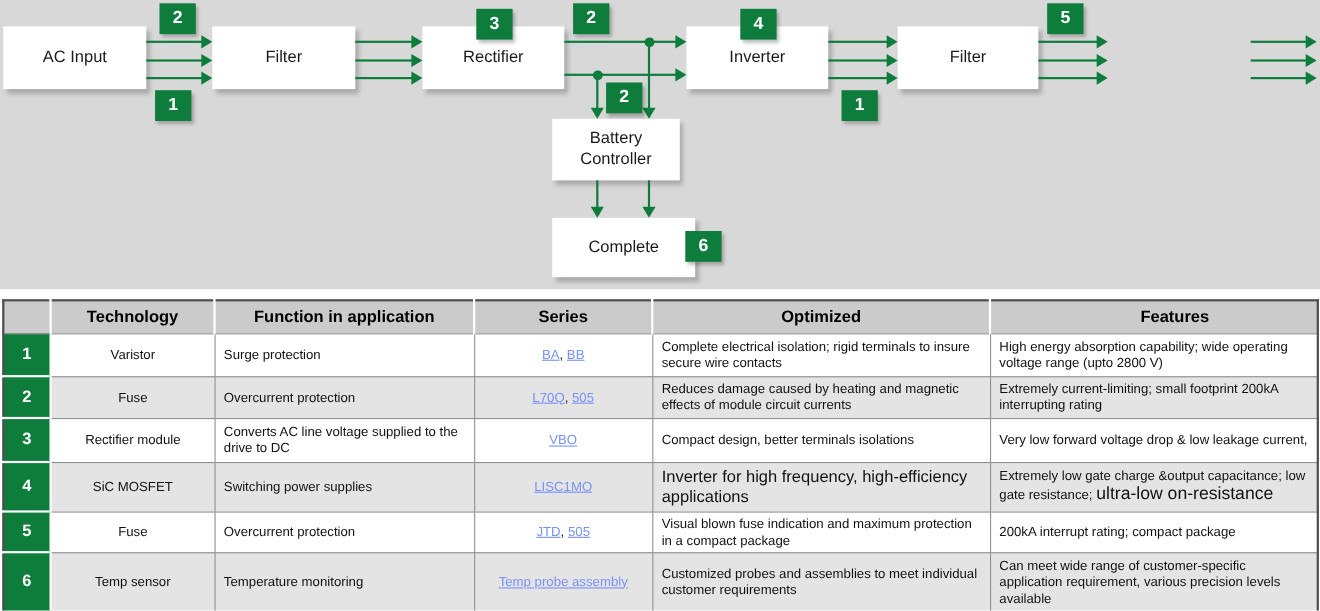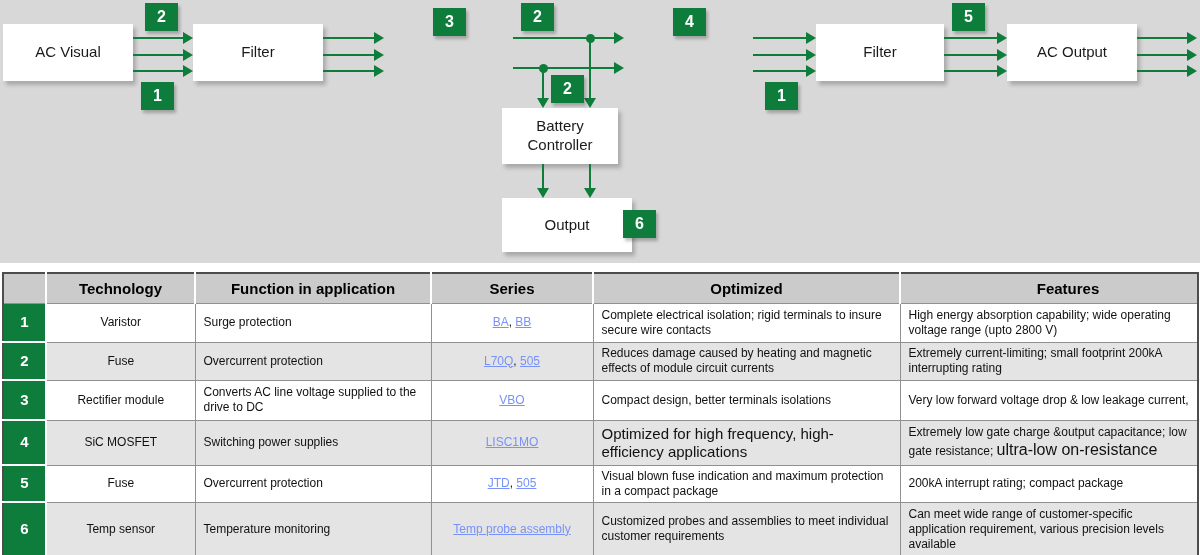--- a/index.html
+++ b/index.html
@@ -55,26 +55,27 @@
   tr.rh{height:30px;} tr.r1{height:39px;} tr.r2{height:38px;} tr.r3{height:40px;}
   tr.r4{height:45px;} tr.r5{height:34px;} tr.r6{height:55px;}
 </style>
 </head>
 <body>
 
 <div class="stage">
 
   <div class="diagram">
 
-    <div class="dbox" style="left:3px;top:24px;width:130px;height:57px">AC Visual</div>
+    <div class="dbox" style="left:3px;top:24px;width:130px;height:57px">AC Input</div>
     <div class="dbox" style="left:193px;top:24px;width:130px;height:57px">Filter</div>
+    <div class="dbox" style="left:384px;top:24px;width:129px;height:57px">Rectifier</div>
+    <div class="dbox" style="left:624px;top:24px;width:129px;height:57px">Inverter</div>
     <div class="dbox" style="left:816px;top:24px;width:128px;height:57px">Filter</div>
-    <div class="dbox" style="left:1007px;top:24px;width:130px;height:57px">AC Output</div>
     <div class="dbox" style="left:502px;top:108px;width:116px;height:56px">Battery Controller</div>
-    <div class="dbox" style="left:502px;top:198px;width:130px;height:54px">Output</div>
+    <div class="dbox" style="left:502px;top:198px;width:130px;height:54px">Complete</div>
 
     <div class="hline" style="left:133px;top:37px;width:51px"></div>
       <div class="arr-r" style="left:183px;top:32px"></div>
     <div class="hline" style="left:133px;top:54px;width:51px"></div>
       <div class="arr-r" style="left:183px;top:49px"></div>
     <div class="hline" style="left:133px;top:70px;width:51px"></div>
       <div class="arr-r" style="left:183px;top:65px"></div>
 
     <div class="hline" style="left:323px;top:37px;width:52px"></div>
       <div class="arr-r" style="left:374px;top:32px"></div>
@@ -185,21 +186,21 @@
       <td>Very low forward voltage drop &amp; low leakage current,</td>
     </tr>
 
     <tr class="r4 alt">
       <td class="num">4</td>
       <td class="c">SiC MOSFET</td>
       <td>Switching power supplies</td>
       <td class="c">
         <a class="slink" href="#">LISC1MO</a>
       </td>
-      <td class="big">Optimized for high frequency, high-efficiency applications</td>
+      <td class="big">Inverter for high frequency, high-efficiency applications</td>
       <td><span>Extremely low gate charge &amp;output capacitance; low gate resistance; </span><span class="bigspan">ultra-low on-resistance</span></td>
     </tr>
 
     <tr class="r5">
       <td class="num">5</td>
       <td class="c">Fuse</td>
       <td>Overcurrent protection</td>
       <td class="c">
         <a class="slink" href="#">JTD</a><span class="sep">, </span><a class="slink" href="#">505</a>
       </td>

